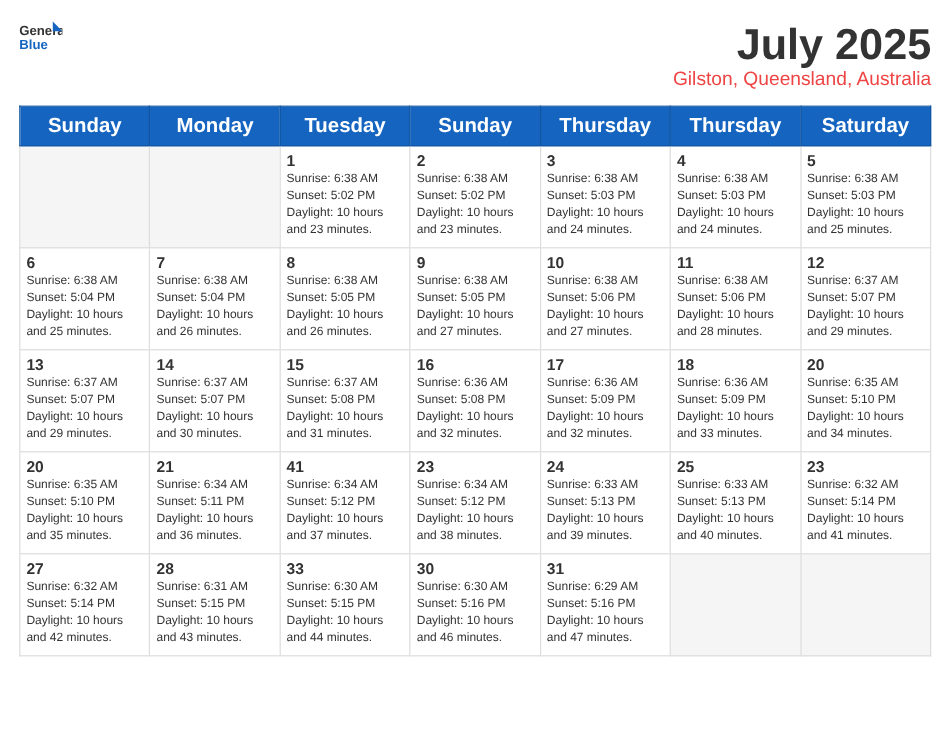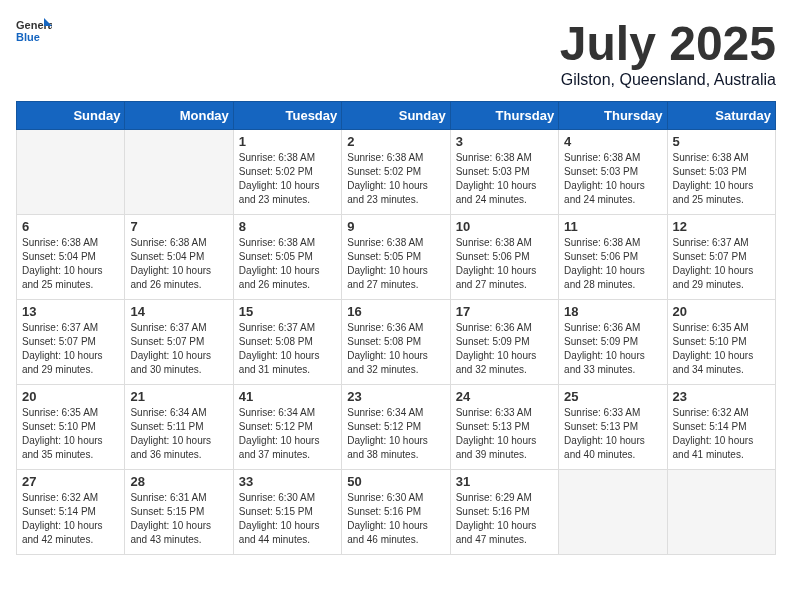--- a/index.html
+++ b/index.html
@@ -22,40 +22,40 @@
       gap: 4px;
     }
     .logo-icon {
       width: 36px;
       height: 28px;
     }
     .title-block {
       text-align: right;
     }
     .month-title {
-      font-size: 48px;
+      font-size: 36px;
       font-weight: bold;
       color: #333;
     }
     .location-title {
       font-size: 16px;
-      color: #0f172a;
+      color: #ef4444;
     }
     .calendar {
       width: 100%;
       border-collapse: collapse;
       border: 1px solid #ccc;
     }
     .calendar th {
       background: #1565c0;
       color: #fff;
-      font-size: 13px;
+      font-size: 17px;
       font-weight: bold;
       padding: 6px 4px;
-      text-align: right;
+      text-align: center;
       border: 1px solid #1255a0;
     }
     .calendar td {
       vertical-align: top;
       width: 108px;
       min-height: 80px;
       padding: 4px 5px;
       border: 1px solid #ddd;
       font-size: 10.5px;
       color: #333;
@@ -233,21 +233,21 @@
         </td>
         <td>
           <span class="day-num">28</span>
           <div class="day-info">Sunrise: 6:31 AM<br>Sunset: 5:15 PM<br>Daylight: 10 hours and 43 minutes.</div>
         </td>
         <td>
           <span class="day-num">33</span>
           <div class="day-info">Sunrise: 6:30 AM<br>Sunset: 5:15 PM<br>Daylight: 10 hours and 44 minutes.</div>
         </td>
         <td>
-          <span class="day-num">50</span>
+          <span class="day-num">30</span>
           <div class="day-info">Sunrise: 6:30 AM<br>Sunset: 5:16 PM<br>Daylight: 10 hours and 46 minutes.</div>
         </td>
         <td>
           <span class="day-num">31</span>
           <div class="day-info">Sunrise: 6:29 AM<br>Sunset: 5:16 PM<br>Daylight: 10 hours and 47 minutes.</div>
         </td>
         <td class="empty"></td>
         <td class="empty"></td>
       </tr>
     </tbody>

